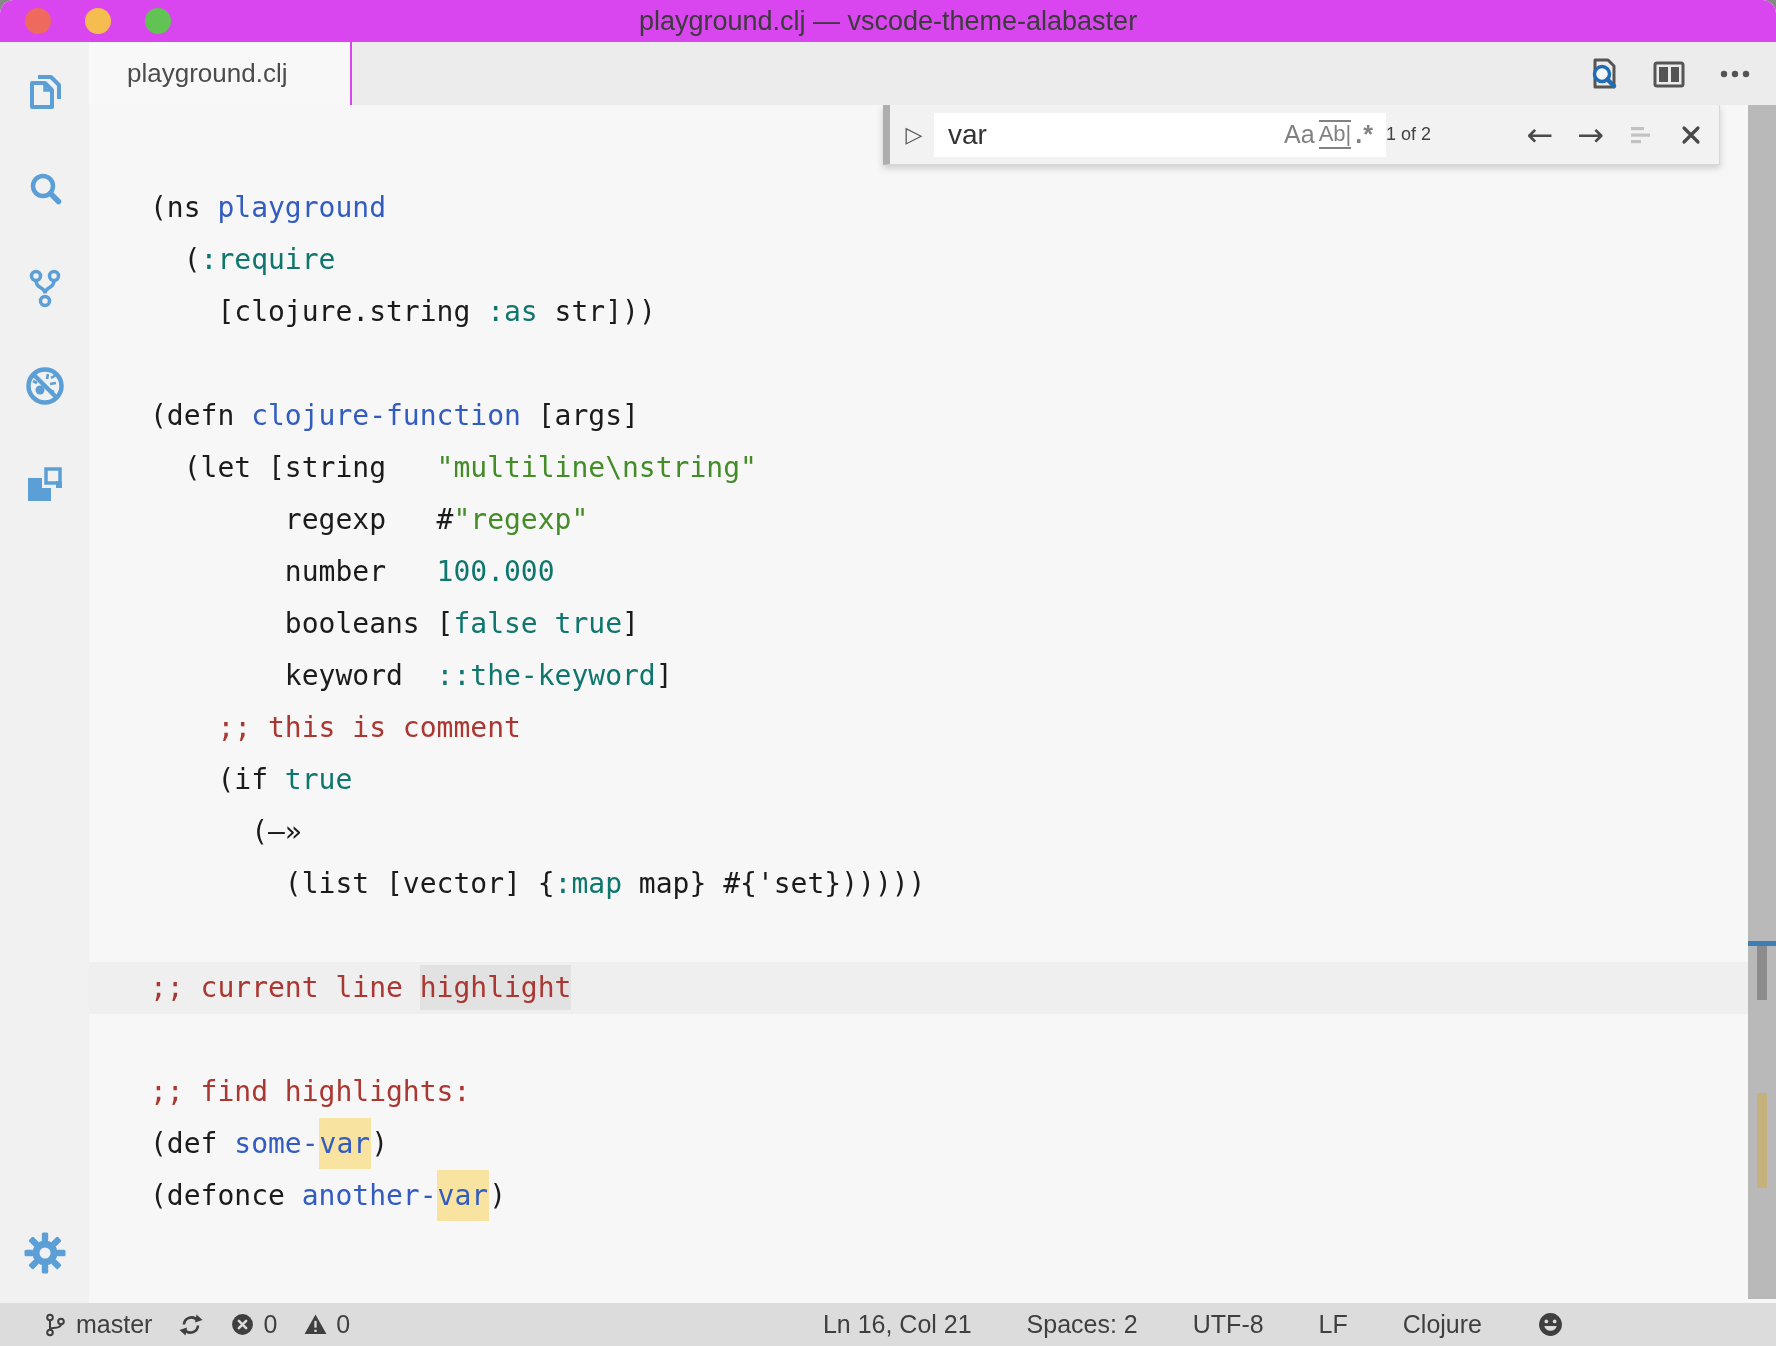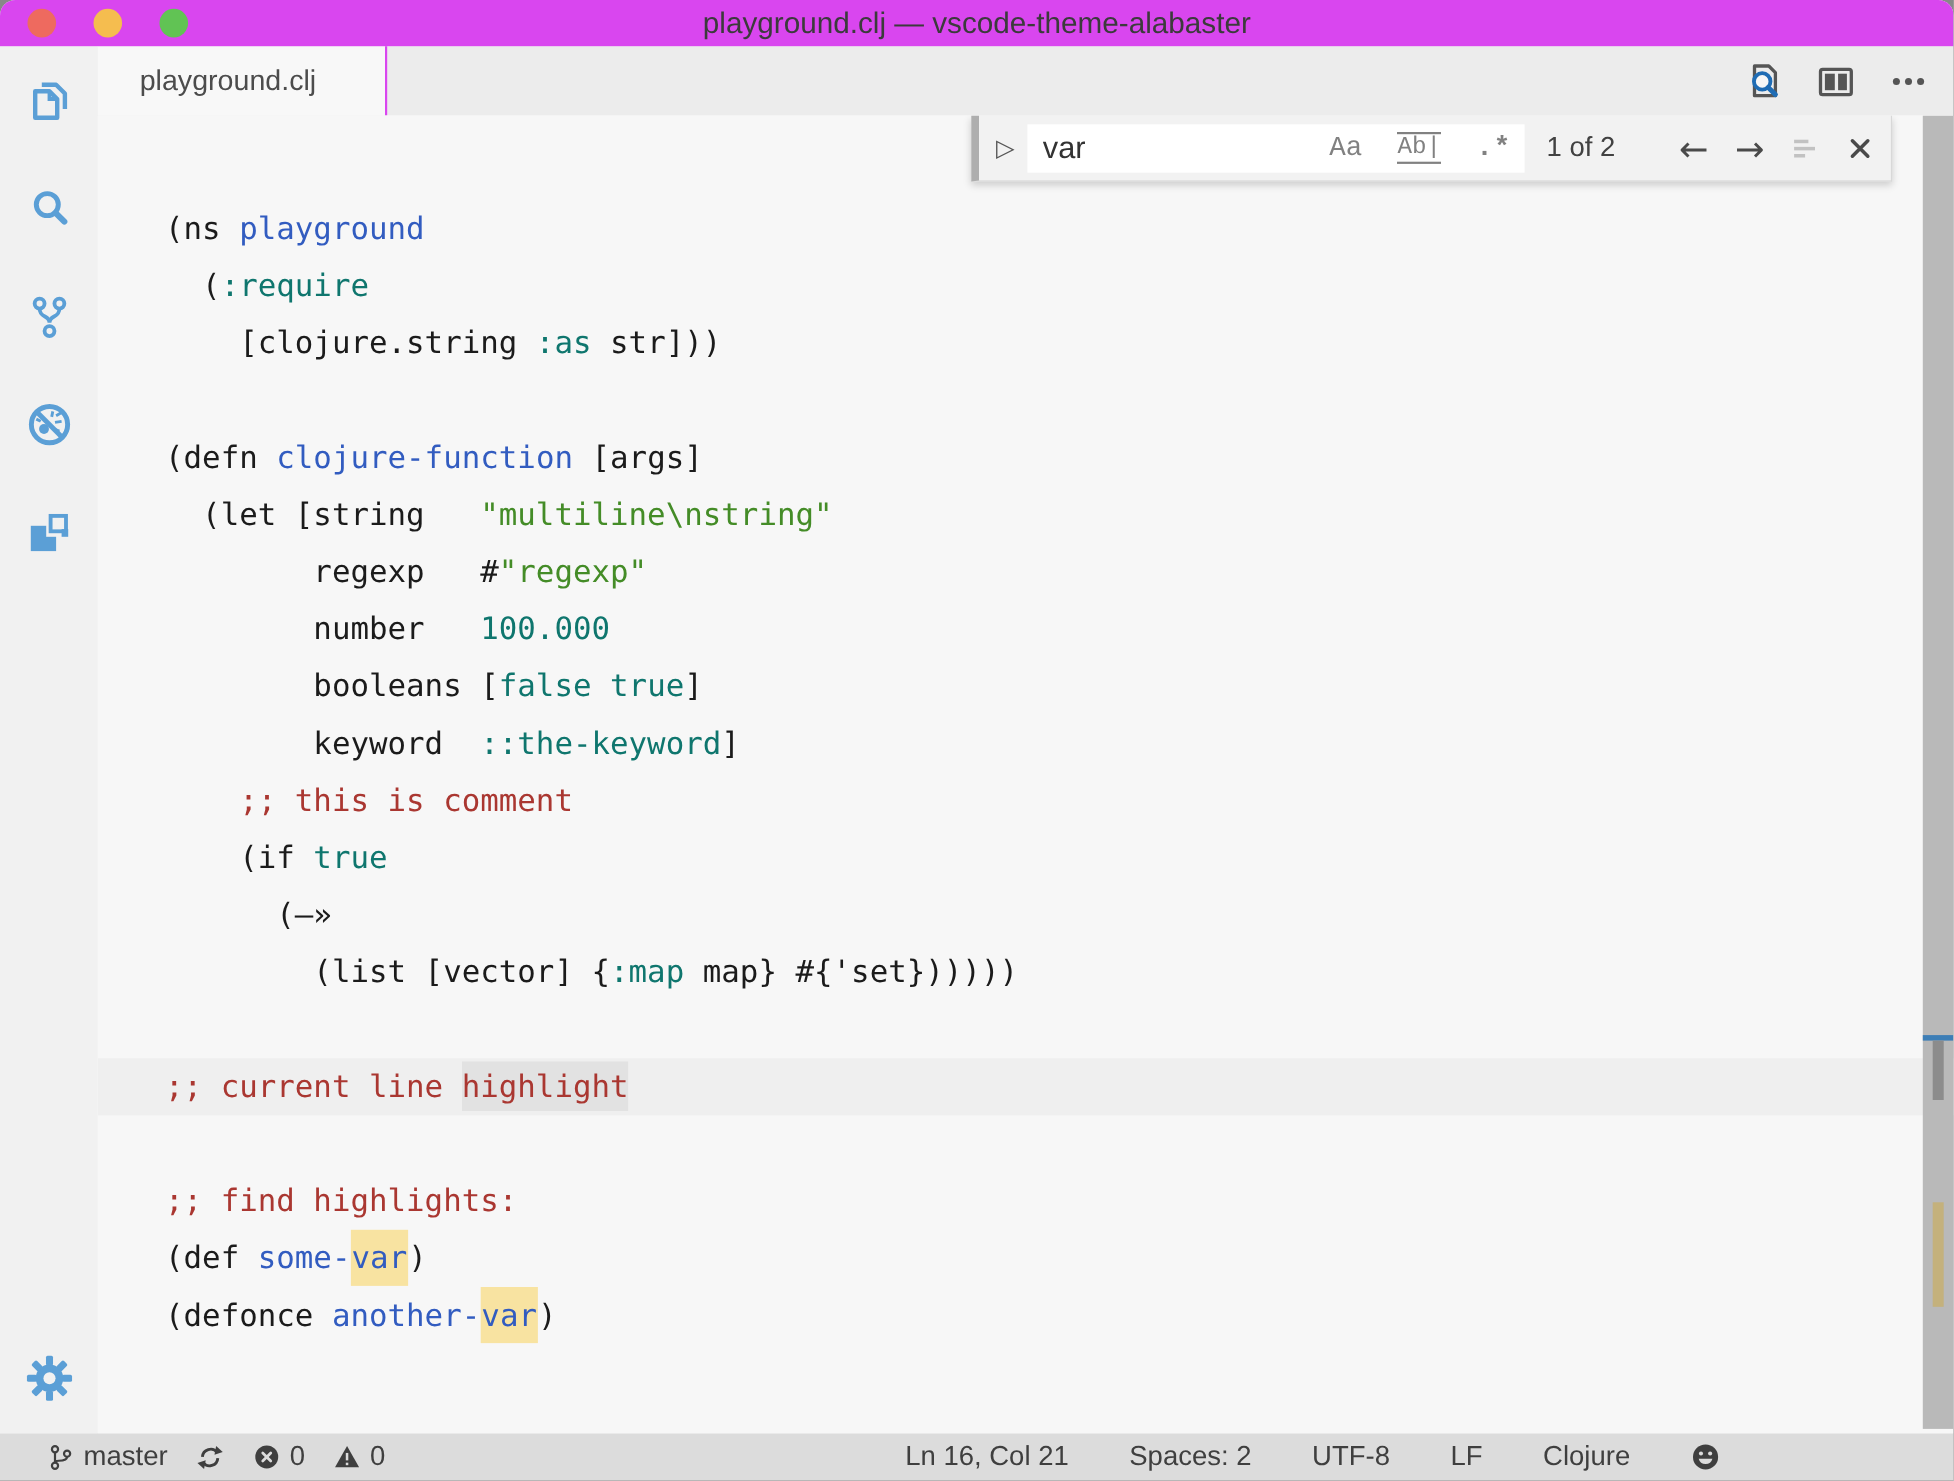--- a/index.html
+++ b/index.html
@@ -47,25 +47,25 @@
   .find-widget{
     position:absolute;top:0;right:56px;width:837px;height:60px;background:#F2F2F2;
     border:1px solid #D8D8D8;border-top:none;border-left:7px solid #AEAEAE;
     box-shadow:0 3px 7px rgba(0,0,0,.18);
     display:flex;align-items:center;padding:0 16px 0 10px;
   }
   .fw-chevron{width:28px;color:#555;font-size:22px;text-align:center;flex:none;cursor:pointer;}
   .fw-input-box{width:452px;height:44px;background:#FFFFFF;display:flex;align-items:center;margin-left:6px;flex:none;}
   .fw-input{border:none;outline:none;flex:1;min-width:0;font-size:28px;color:#333;padding:0 0 0 14px;
             font-family:"Liberation Sans",sans-serif;background:transparent;}
-  .fw-toggles{display:flex;align-items:center;gap:32px;padding:0 12px;color:#818181;font-family:Liberation Mono, monospace;}
+  .fw-toggles{display:flex;align-items:center;gap:4px;padding:0 12px;color:#818181;}
   .fw-case{font-size:25px;}
   .fw-word{font-size:22px;border-top:2px solid #818181;border-bottom:2px solid #818181;line-height:1.1;}
   .fw-regex{font-size:25px;font-weight:bold;letter-spacing:1px;}
-  .fw-count{margin-left:20px;font-size:25px;color:#424242;white-space:nowrap;}
+  .fw-count{margin-left:0;font-size:18px;color:#424242;white-space:nowrap;}
   .fw-nav{margin-left:auto;display:flex;align-items:center;gap:24px;}
   .fw-arrow{font-size:32px;color:#4A4A4A;font-family:"DejaVu Sans",sans-serif;line-height:1;cursor:pointer;}
   
   .scrollbar{position:absolute;top:0;right:0;bottom:4px;width:28px;background:#B9B9B9;}
   .sb-cursor-line{position:absolute;top:836px;left:0;width:100%;height:5px;background:#3D7EB6;}
   .sb-thumb{position:absolute;top:841px;left:9px;width:10px;height:54px;background:#8C8C8C;}
   .sb-find-marker{position:absolute;top:988px;left:9px;width:10px;height:95px;background:#C4B17C;}
   
   .statusbar{height:43px;background:#DCDCDC;display:flex;align-items:center;
              font-size:25px;color:#3F3F3F;padding:0 212px 0 42px;}

